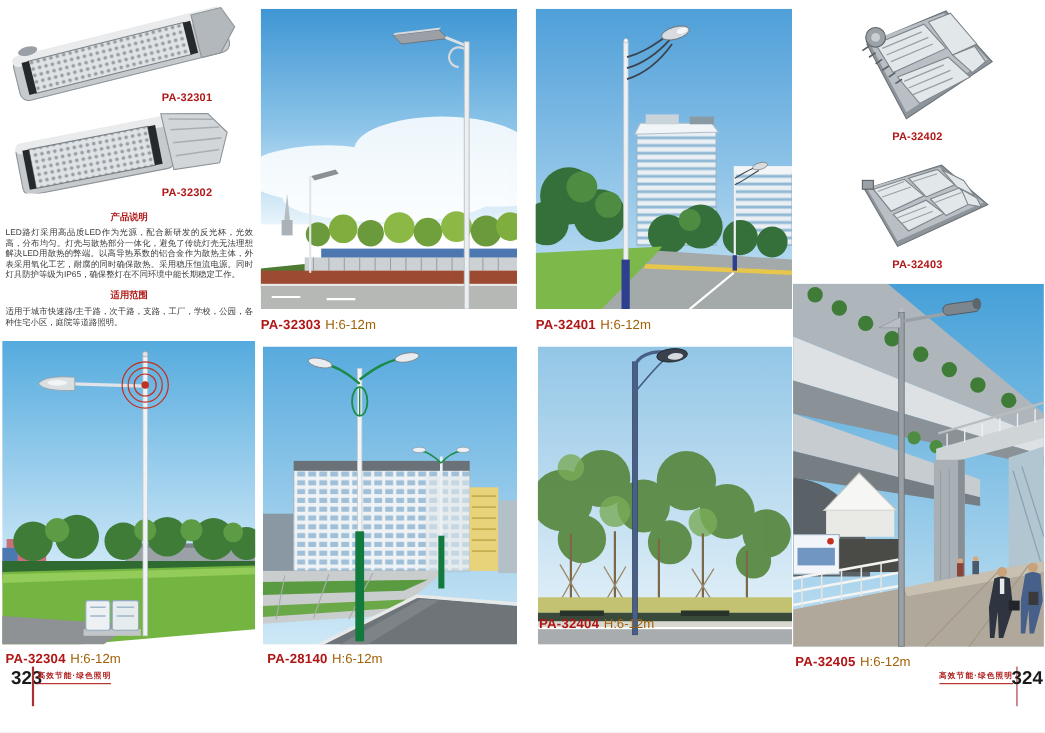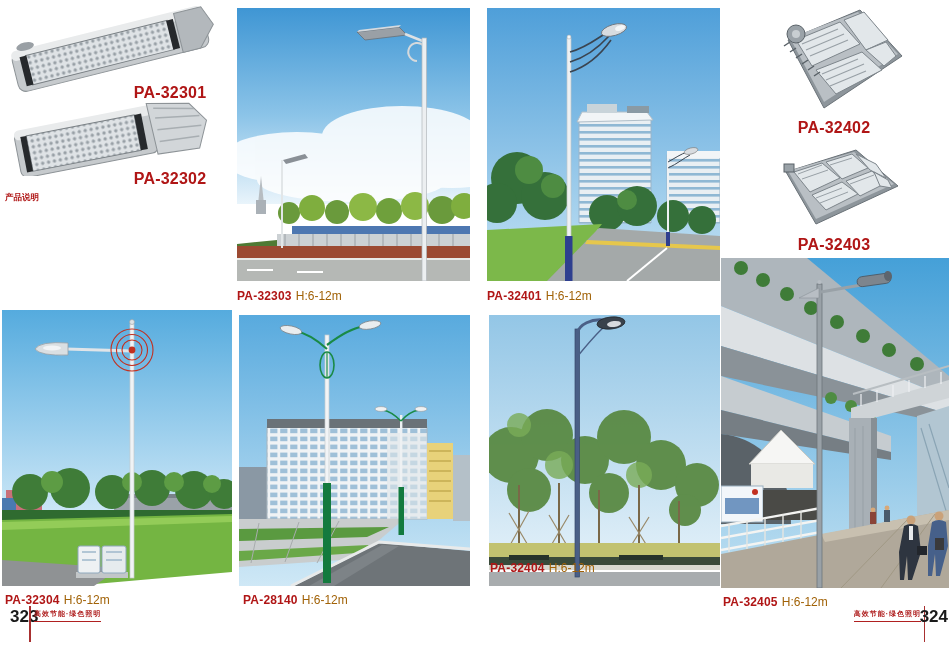--- a/index.html
+++ b/index.html
@@ -5,23 +5,23 @@
   html,body{margin:0;padding:0;background:#e8e8e8;}
   .page{
     position:relative;width:950px;height:666px;background:#ffffff;
     font-family:"Liberation Sans",sans-serif;overflow:hidden;margin:0 auto;
   }
   .abs{position:absolute;}
   svg{display:block;}
   .code{color:#b01616;font-weight:bold;font-size:12px;letter-spacing:.2px;}
   .spec{color:#a16207;font-size:12px;margin-left:4px;}
   .plabel{position:absolute;white-space:nowrap;}
-  .fixlabel{position:absolute;text-align:center;font-size:16px;}
+  .fixlabel{position:absolute;text-align:center;font-size:10px;}
   .desc{position:absolute;left:5px;top:192px;width:225px;}
-  .desc h3{margin:0 0 3px 0;font-size:8.5px;color:#b01616;font-weight:bold;}
+  .desc h3{margin:0 0 3px 0;font-size:8.5px;color:#b01616;font-weight:bold;text-align:center;}
   .desc p{margin:0 0 8px 0;font-size:7.6px;line-height:9.6px;color:#3a3a3a;text-align:justify;}
   .footer-num{position:absolute;font-size:17px;font-weight:bold;color:#1a1a1a;}
   .footer-bar{position:absolute;width:1.5px;height:36px;background:#a83030;}
   .slogan{position:absolute;font-size:7px;font-weight:bold;color:#b02020;
     letter-spacing:1px;border-bottom:1px solid #b02020;padding-bottom:2px;white-space:nowrap;}
 </style>
 </head>
 <body>
 
 <div class="page">
@@ -53,20 +53,23 @@
       <rect x="10" y="21" width="6" height="36" fill="#26292c"></rect>
       <rect x="126" y="21" width="7" height="36" fill="#26292c"></rect>
       <polygon points="140,12 182,20 196,40 184,66 142,64" fill="#d2d6d9" stroke="#8d9397"></polygon>
       <path d="M146,18 L186,26 M146,28 L190,34 M146,40 L190,44 M146,52 L186,54" stroke="#a8aeb2" stroke-width="1.5" fill="none"></path>
     </g>
   </svg>
   <div class="fixlabel code" style="left:125px;top:170px;width:90px">PA-32302</div>
 
   <section class="desc">
     <h3>产品说明</h3>
+    <p>LED路灯采用高品质LED作为光源，配合新研发的反光杯，光效高，分布均匀。灯壳与散热部分一体化，避免了传统灯壳无法理想解决LED用散热的弊端。以高导热系数的铝合金作为散热主体，外表采用氧化工艺，耐腐的同时确保散热。采用稳压恒流电源。同时灯具防护等级为IP65，确保整灯在不同环境中能长期稳定工作。</p>
+    <h3>适用范围</h3>
+    <p>适用于城市快速路/主干路，次干路，支路，工厂，学校，公园，各种住宅小区，庭院等道路照明。</p>
   </section>
 
   <svg class="abs" style="left:760px;top:4px" width="148" height="112" viewBox="0 0 148 112">
     <polygon points="28,36 100,6 142,52 64,104" fill="#8d959b" stroke="#6a7278"></polygon>
     <polygon points="30,34 98,8 138,50 64,98" fill="#b9bfc4"></polygon>
     <g stroke="#7d858b" stroke-width="1" fill="#e2e7ea">
       <polygon points="36,36 80,18 100,40 52,62"></polygon>
       <polygon points="84,16 104,8 128,36 106,46"></polygon>
       <polygon points="56,66 102,48 122,66 76,90"></polygon>
       <polygon points="106,46 126,38 136,52 124,62"></polygon>

